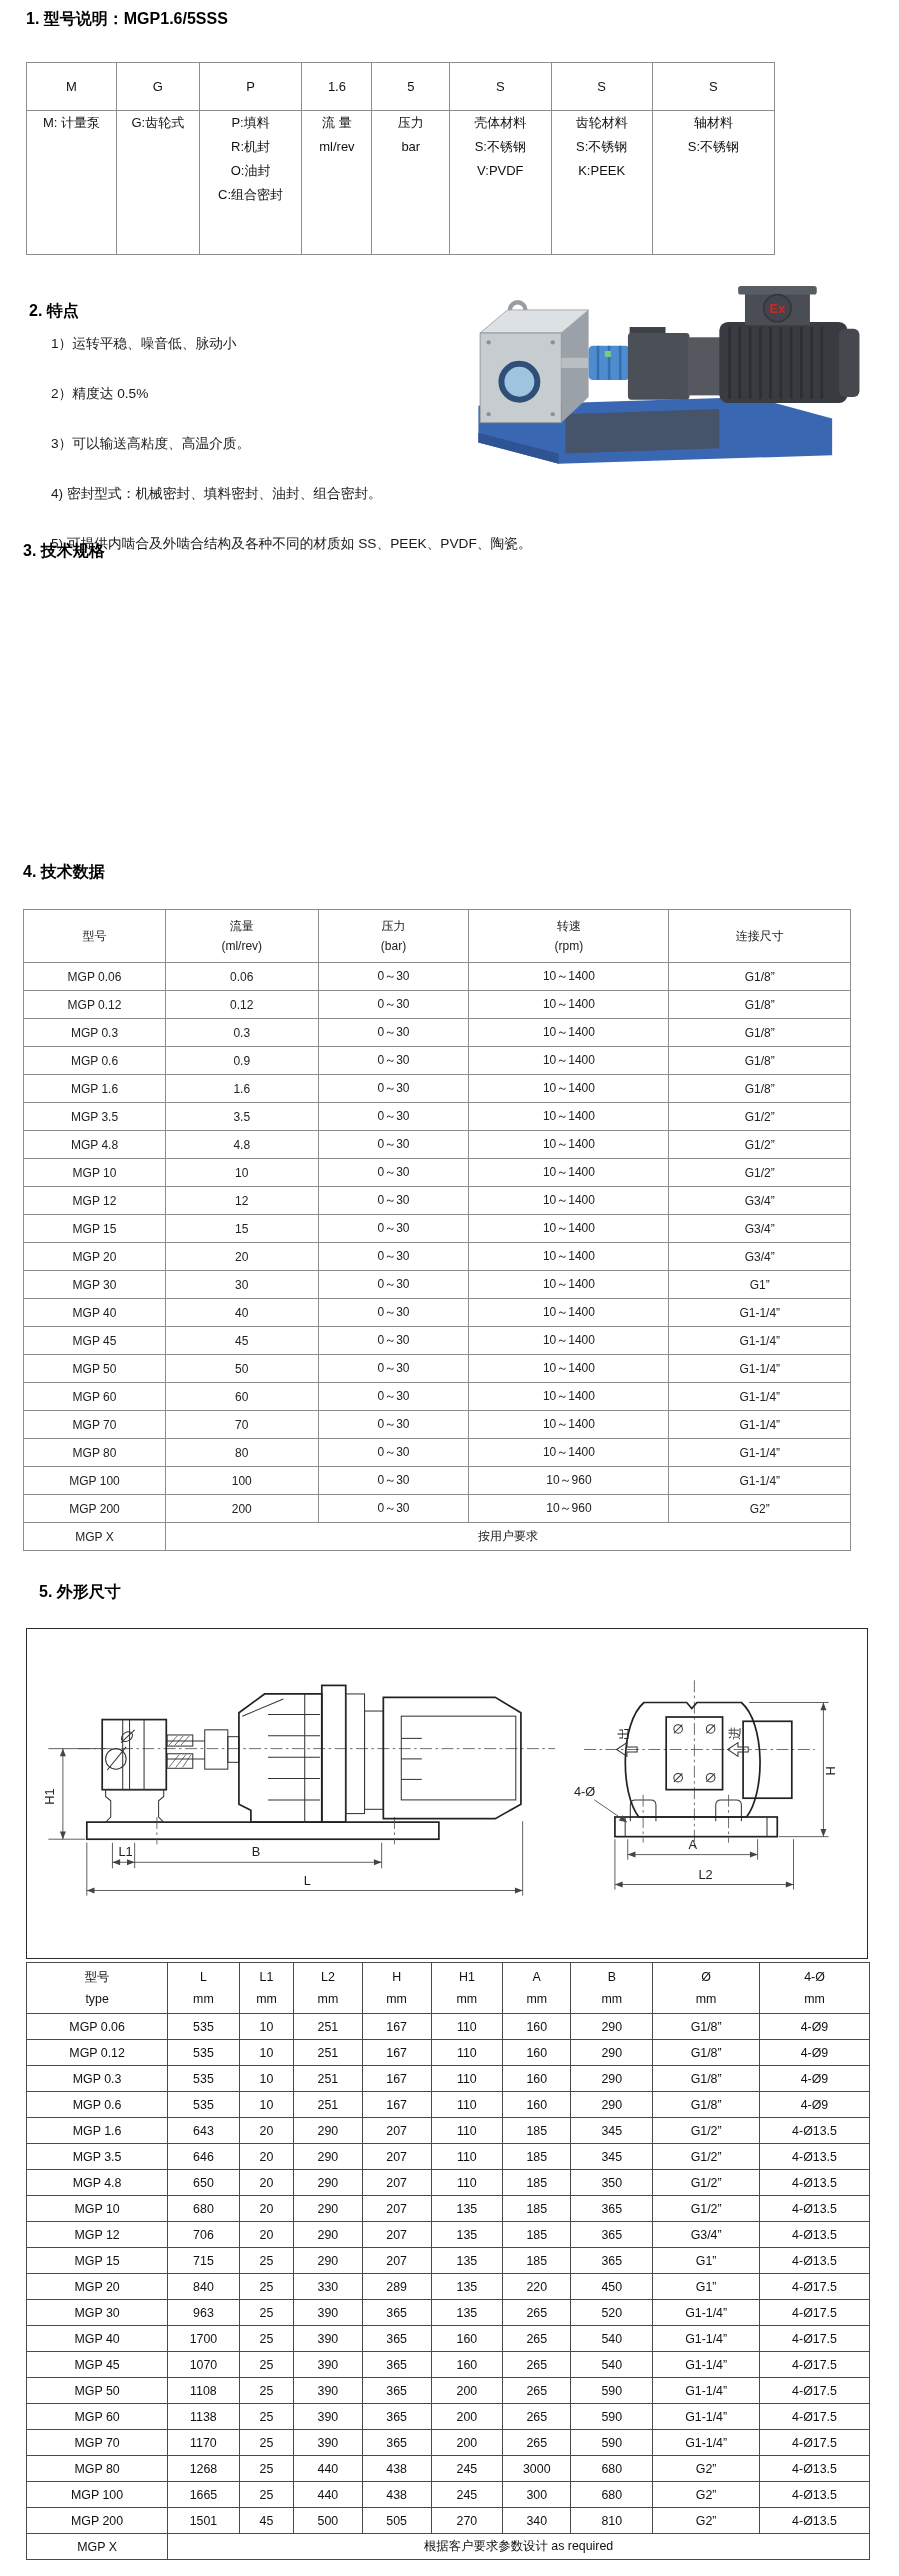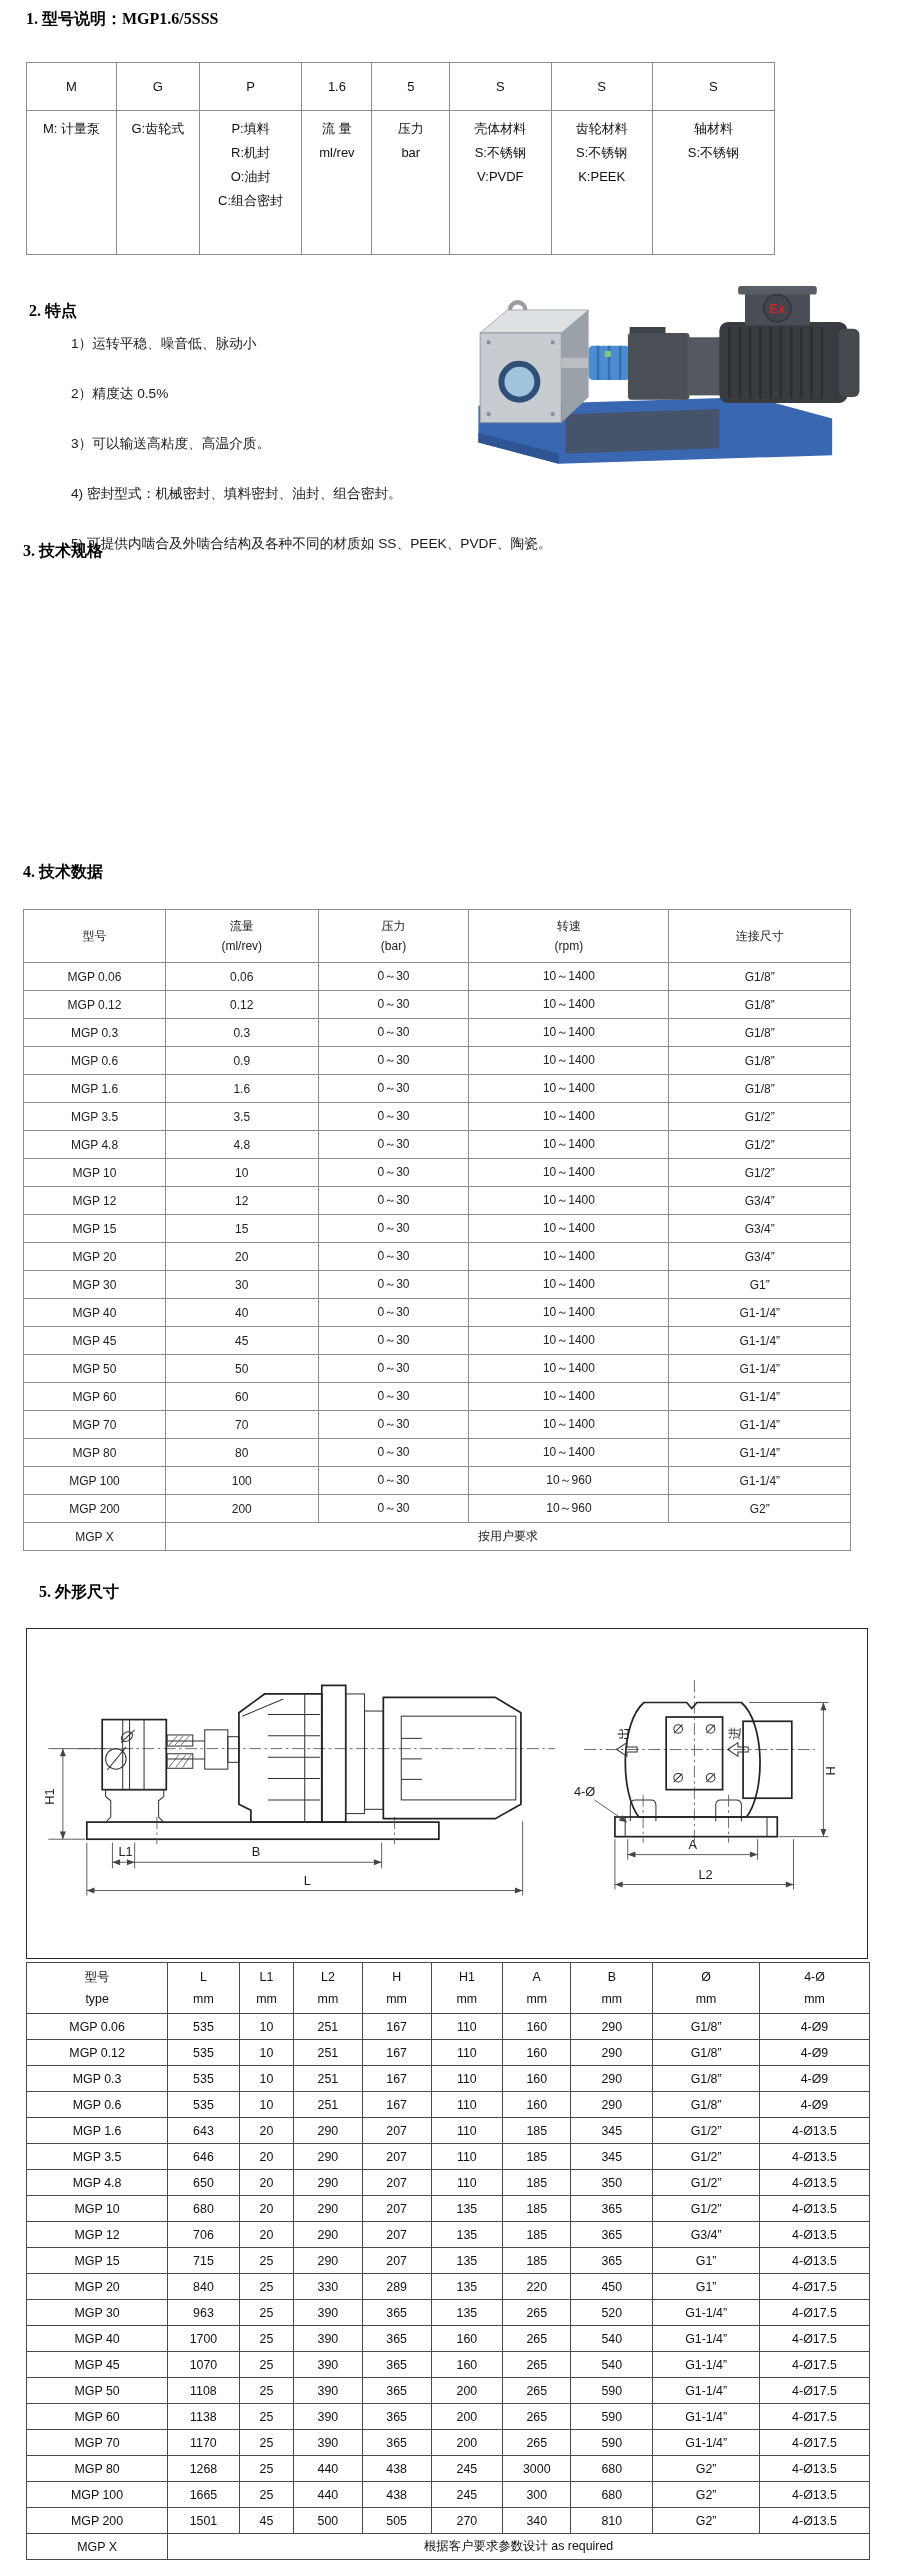--- a/index.html
+++ b/index.html
@@ -1,31 +1,31 @@
 <!DOCTYPE html>
 <html style="font-size:13.7px"><head>
 <meta charset="utf-8">
 <style>
   html,body{margin:0;padding:0;background:#ffffff;}
   .page{position:relative;width:900px;height:2576px;background:#fff;
         font-family:"Liberation Sans","DejaVu Sans",sans-serif;color:#111;overflow:hidden;}
-  .sec-heading{position:absolute;margin:0;font-size:16px;font-weight:bold;color:#000;white-space:nowrap;font-family:Liberation Serif, serif;}
-  .list{position:absolute;font-size:13.7px;color:#1a1a1a;margin-left:20px;}
+  .sec-heading{position:absolute;margin:0;font-size:16px;font-weight:bold;color:#000;white-space:nowrap;}
+  .list{position:absolute;font-size:13.7px;color:#1a1a1a;}
   .list div{margin-bottom:32px;white-space:nowrap;}
 
   table{border-collapse:collapse;table-layout:fixed;background:#fff;}
   td,th{overflow:hidden;padding:0 1.7px;font-weight:normal;}
 
   
   #table1{position:absolute;left:26px;top:62px;width:749px;font-size:13px;text-align:center;
           border:1.7px solid #7d7d7d;}
   #table1 th,#table1 td{border:0.9px solid #8c8c8c;}
   #table1 thead tr{height:48px;}
   #table1 tbody tr{height:144px;}
-  #table1 tbody td{vertical-align:top;padding-top:6px;line-height:24px;}
+  #table1 tbody td{vertical-align:top;padding-top:0;line-height:24px;}
   #table1 th:nth-child(1){width:12.0%}#table1 th:nth-child(2){width:11.0%}
   #table1 th:nth-child(3){width:13.8%}#table1 th:nth-child(4){width:9.2%}
   #table1 th:nth-child(5){width:10.3%}#table1 th:nth-child(6){width:13.6%}
   #table1 th:nth-child(7){width:13.6%}#table1 th:nth-child(8){width:16.5%}
 
   
   #table4{position:absolute;left:23px;top:909px;width:828px;font-size:12px;text-align:center;
           border:1.7px solid #6f6f6f;color:#222;}
   #table4 th,#table4 td{border:0.9px solid #8c8c8c;}
   #table4 thead tr{height:53px;}

